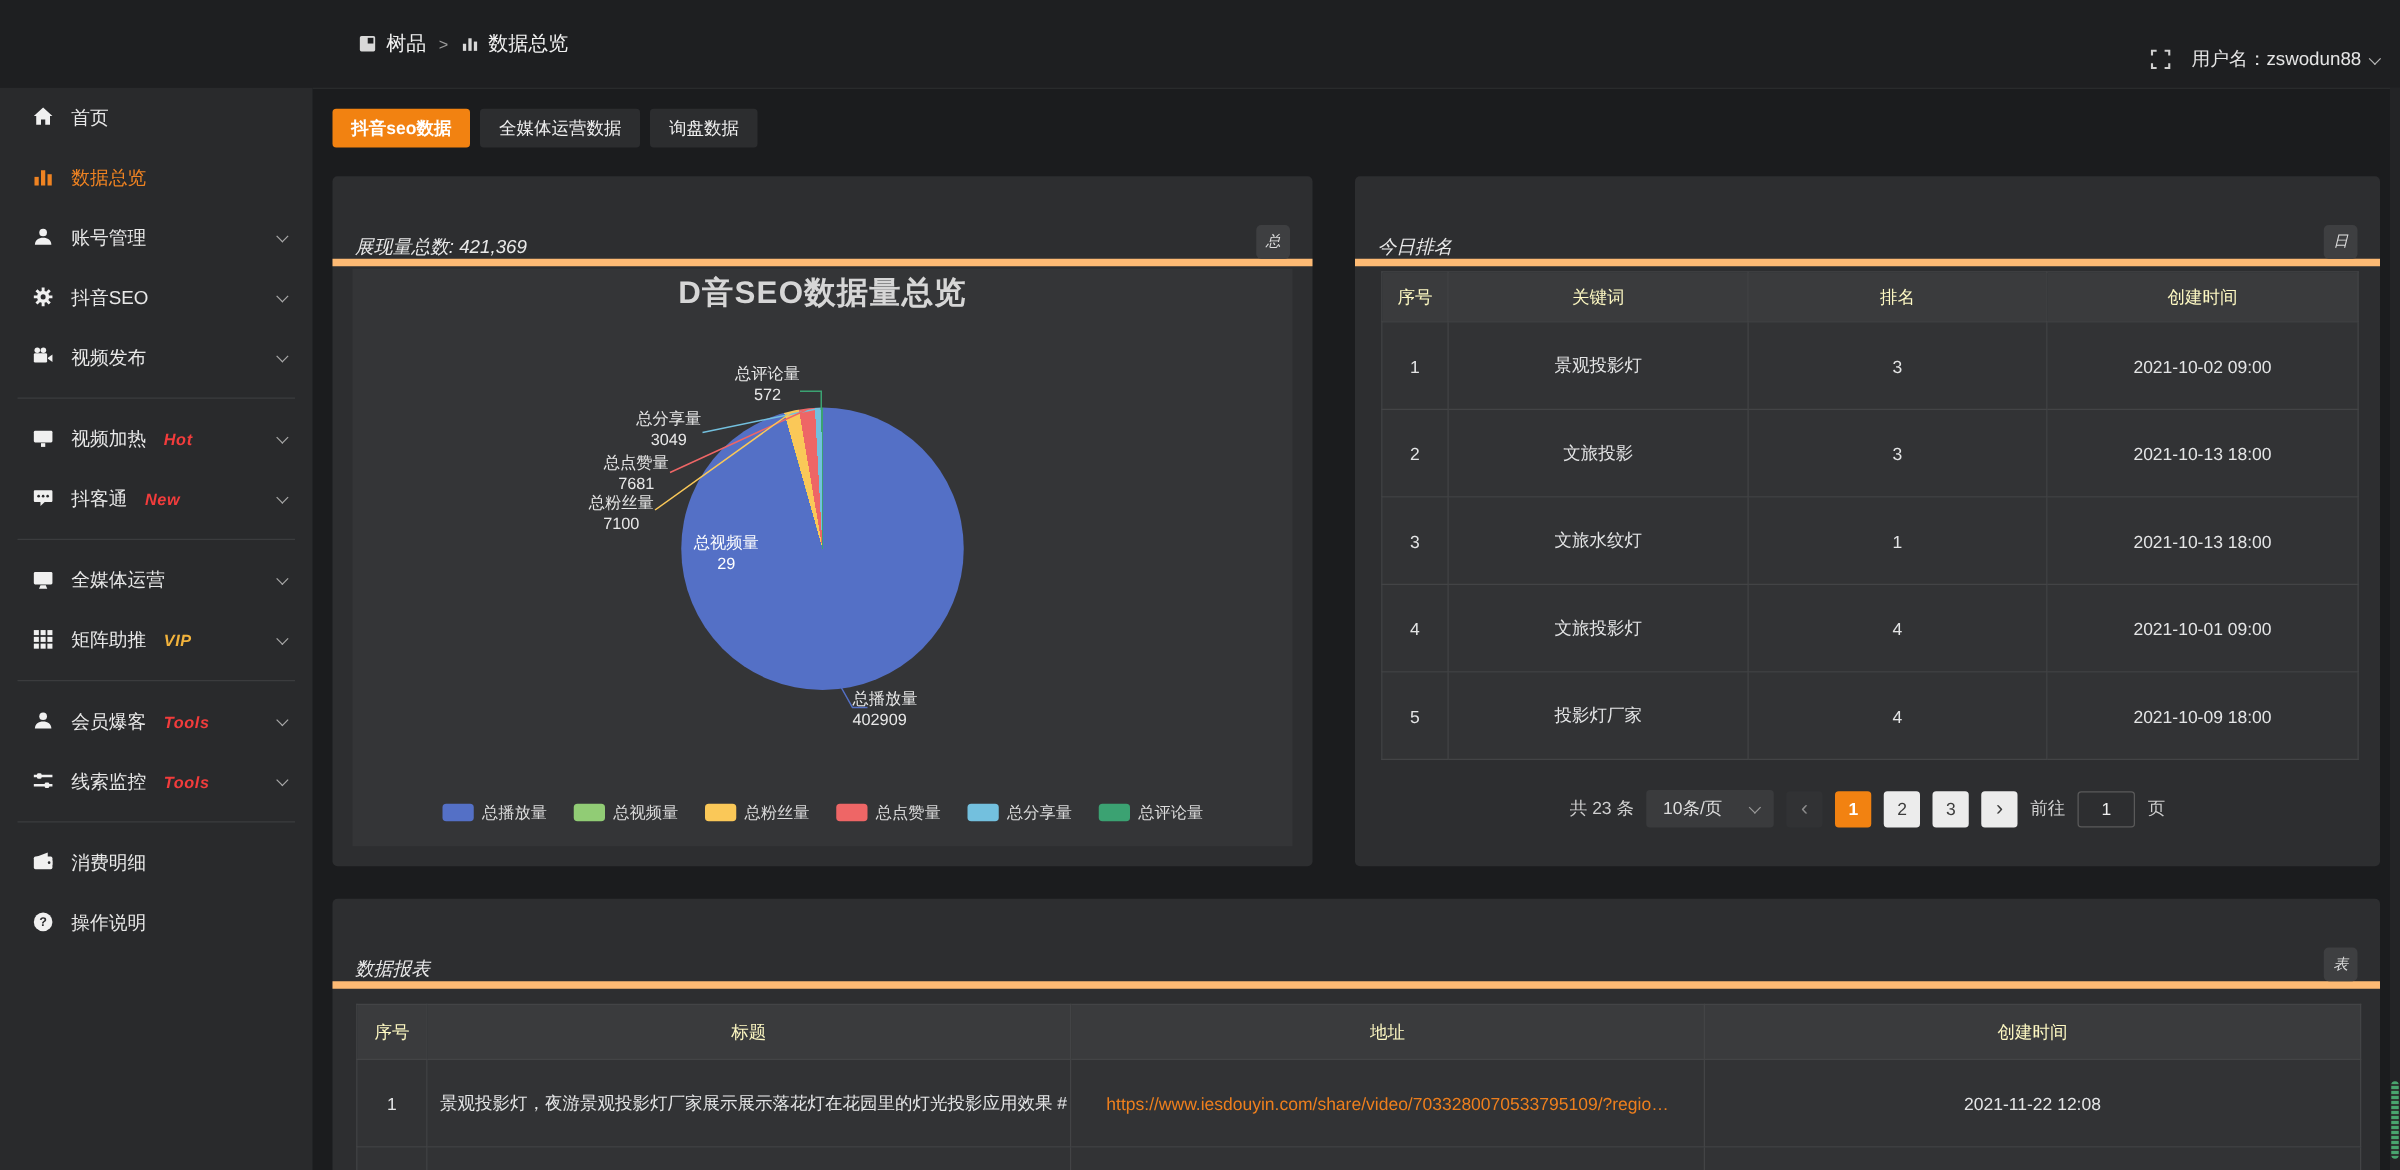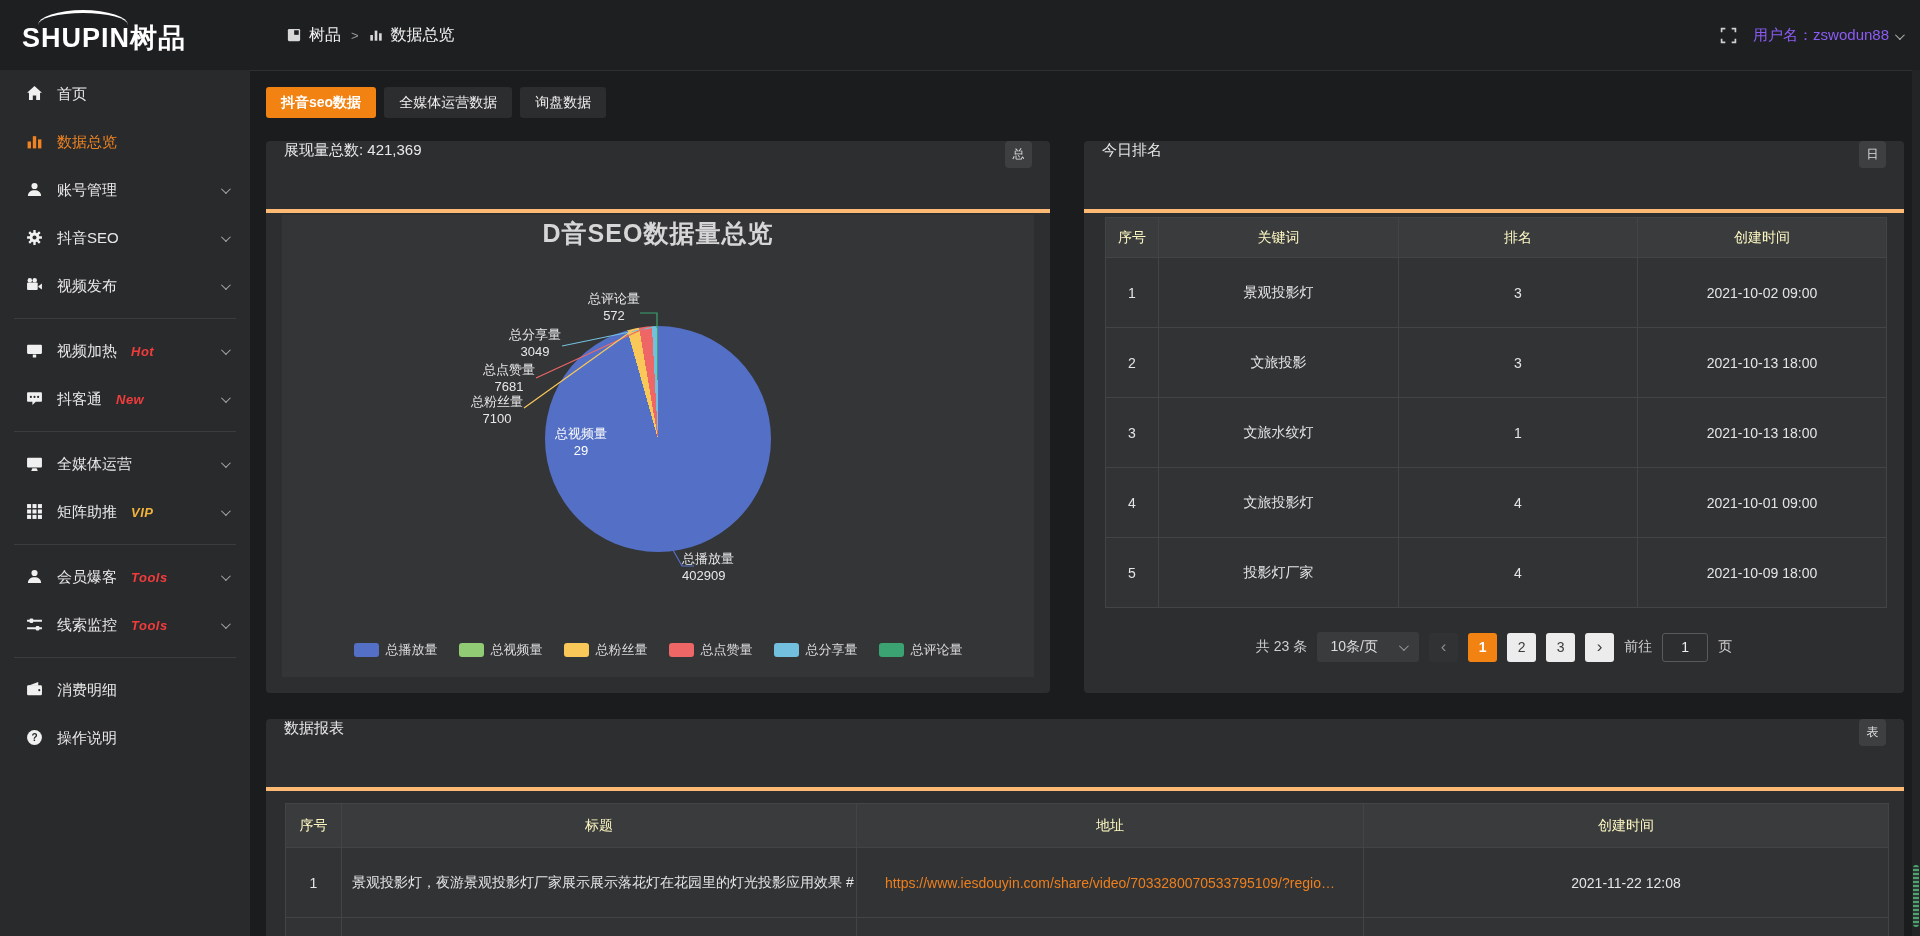--- a/index.html
+++ b/index.html
@@ -8,21 +8,21 @@
   #app { position:relative; width:1920px; height:936px; background:#1b1c1e; overflow:hidden; color:#e6e6e6; }
 
   
   #topbar { position:absolute; left:0; top:0; width:1920px; height:70px; background:#1e1f21; z-index:5; }
   #logo { position:absolute; left:22px; top:12px; width:215px; height:48px; }
   #logo .arc { position:absolute; left:16px; top:-2px; width:90px; height:30px; border-top:3px solid #fff; border-radius:50% 50% 0 0; }
   #logo .logo-text { position:absolute; left:0; top:8px; font-size:27px; font-weight:900; letter-spacing:1px; color:#fff; font-style:normal; white-space:nowrap; }
   #breadcrumb { position:absolute; left:287px; top:0; height:70px; display:flex; align-items:center; gap:8px; font-size:16px; color:#f2f2f2; }
   #breadcrumb .bc-ico svg { width:14px; height:14px; fill:#d8d8d8; display:block; }
   #breadcrumb .sep { color:#9a9a9a; font-size:13px; padding:0 2px; }
-  #topbar-right { position:absolute; right:18px; top:0; height:70px; display:flex; align-items:center; gap:16px; font-size:15px; color:#8b5cf6; }
+  #topbar-right { position:absolute; right:18px; top:12px; height:70px; display:flex; align-items:center; gap:16px; font-size:15px; color:#e5e5e5; }
   #topbar-right svg { width:17px; height:17px; display:block; color:#d0d0d0; }
   .chev { display:inline-block; width:7px; height:7px; border-right:1.6px solid #b7b7b7; border-bottom:1.6px solid #b7b7b7; transform:rotate(45deg) translateY(-2px); }
   #user-area .chev { margin-left:6px; }
 
   
   #sidebar { position:absolute; left:0; top:70px; width:250px; height:866px; background:#292a2c; z-index:4; }
   .side-item { position:relative; height:48px; display:flex; align-items:center; padding:0 24px 0 26px; cursor:pointer; font-size:15px; color:#e8e8e8; }
   .side-item .s-ico { width:18px; height:18px; margin-right:13px; color:#f0f0f0; flex:0 0 auto; }
   .side-item .s-ico svg { width:17px; height:17px; fill:currentColor; display:block; }
   .side-item.active { color:#ef8322; }
@@ -31,21 +31,21 @@
   .side-item .chev { position:absolute; right:22px; border-color:#a8a8a8; }
   .side-divider { height:1px; background:#3b3c3e; margin:8px 14px; }
 
   
   #main { position:absolute; left:250px; top:70px; width:1670px; height:858px; background:#1b1c1e; border-top:1px solid #2f3032; }
   #tabs { position:absolute; left:16px; top:16px; display:flex; gap:8px; }
   .tab { height:31px; display:flex; align-items:center; padding:0 15px; background:#2c2d2f; color:#f0f0f0; font-size:14px; border-radius:3px; cursor:pointer; }
   .tab.active { background:#f28211; color:#fff; font-weight:bold; }
 
   .panel { position:absolute; background:#2d2e30; border-radius:4px; }
-  .panel-header { height:72px; display:flex; align-items:flex-start; justify-content:space-between; padding:0 18px; border-bottom:4px solid #fdba74; font-size:15px; color:#e9e9e9; }
+  .panel-header { height:72px; display:flex; align-items:flex-end; justify-content:space-between; padding:0 18px; border-bottom:6px solid #fdba74; font-size:15px; color:#e9e9e9;font-style:italic; }
   .mini-badge { width:27px; height:27px; border-radius:4px; background:#3e3f41; color:#dedede; font-size:12px; display:flex; align-items:center; justify-content:center; cursor:pointer; }
 
   #chart-panel { left:16px; top:70px; width:784px; height:552px; }
   #rank-panel  { left:834px; top:70px; width:820px; height:552px; }
   #report-panel{ left:16px; top:648px; width:1638px; height:400px; }
 
   
   #chart-box { position:absolute; left:16px; top:74px; width:752px; height:462px; background:#343537; }
   #chart-title { position:absolute; left:0; right:0; top:2px; text-align:center; font-size:25px; font-weight:600; letter-spacing:1px; color:#d6d6d6; }
   #pie { position:absolute; left:263px; top:111px; width:226px; height:226px; border-radius:50%; }
@@ -92,24 +92,20 @@
   #scrollbar-track { position:absolute; right:0; top:70px; width:8px; height:866px; background:#232426; }
   #scrollbar-thumb { position:absolute; right:1px; top:795px; width:6px; height:62px; border-radius:3px;
     background:repeating-linear-gradient(to bottom,#49a56f 0 2px,#2e3b33 2px 4px); cursor:pointer; }
 </style>
 </head>
 <body>
 
 <div id="app">
 
   <div id="topbar">
-    <div id="logo">
-      <div class="arc"></div>
-      <div class="logo-text">SHUPIN树品</div>
-    </div>
     <div id="breadcrumb">
       <span class="bc-ico">
         <svg viewBox="0 0 16 16">
             <rect x="1" y="1" width="14" height="14" rx="1.5"></rect>
             <rect x="8.2" y="2.6" width="5.2" height="5.2" fill="#1e1f21"></rect>
           </svg>
       </span>
       <span>树品</span>
       <span class="sep">&gt;</span>
       <span class="bc-ico">

